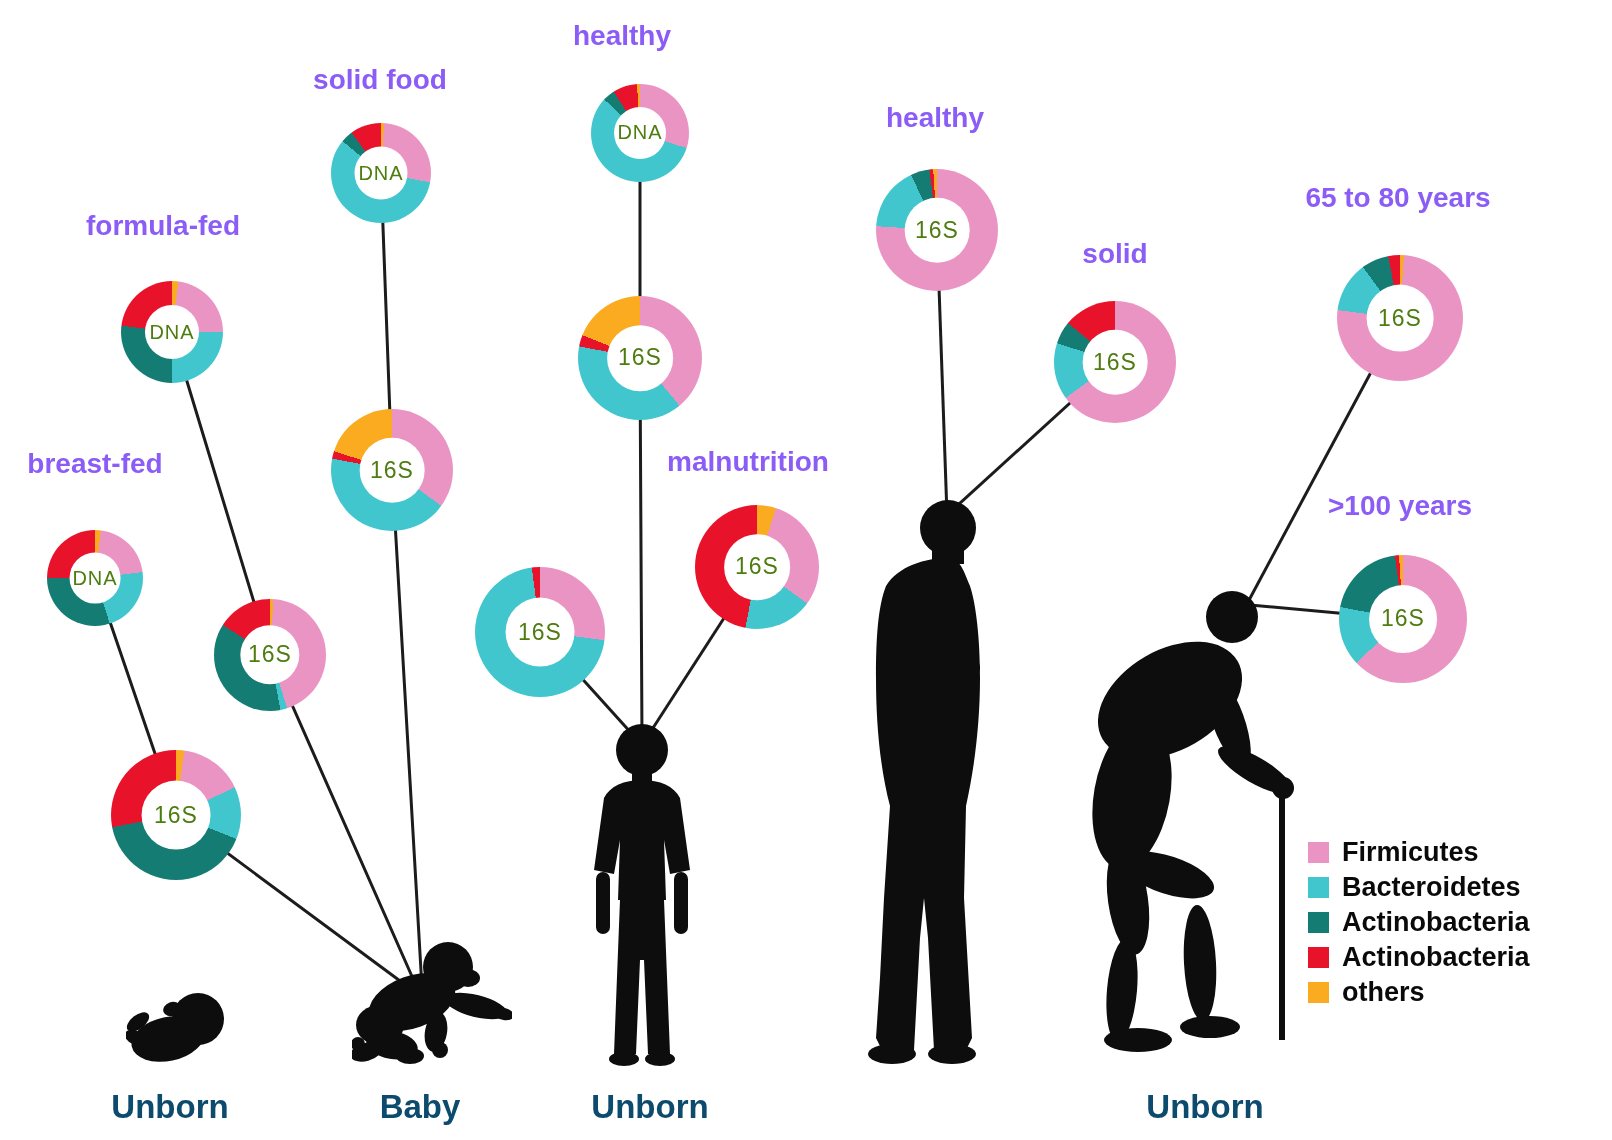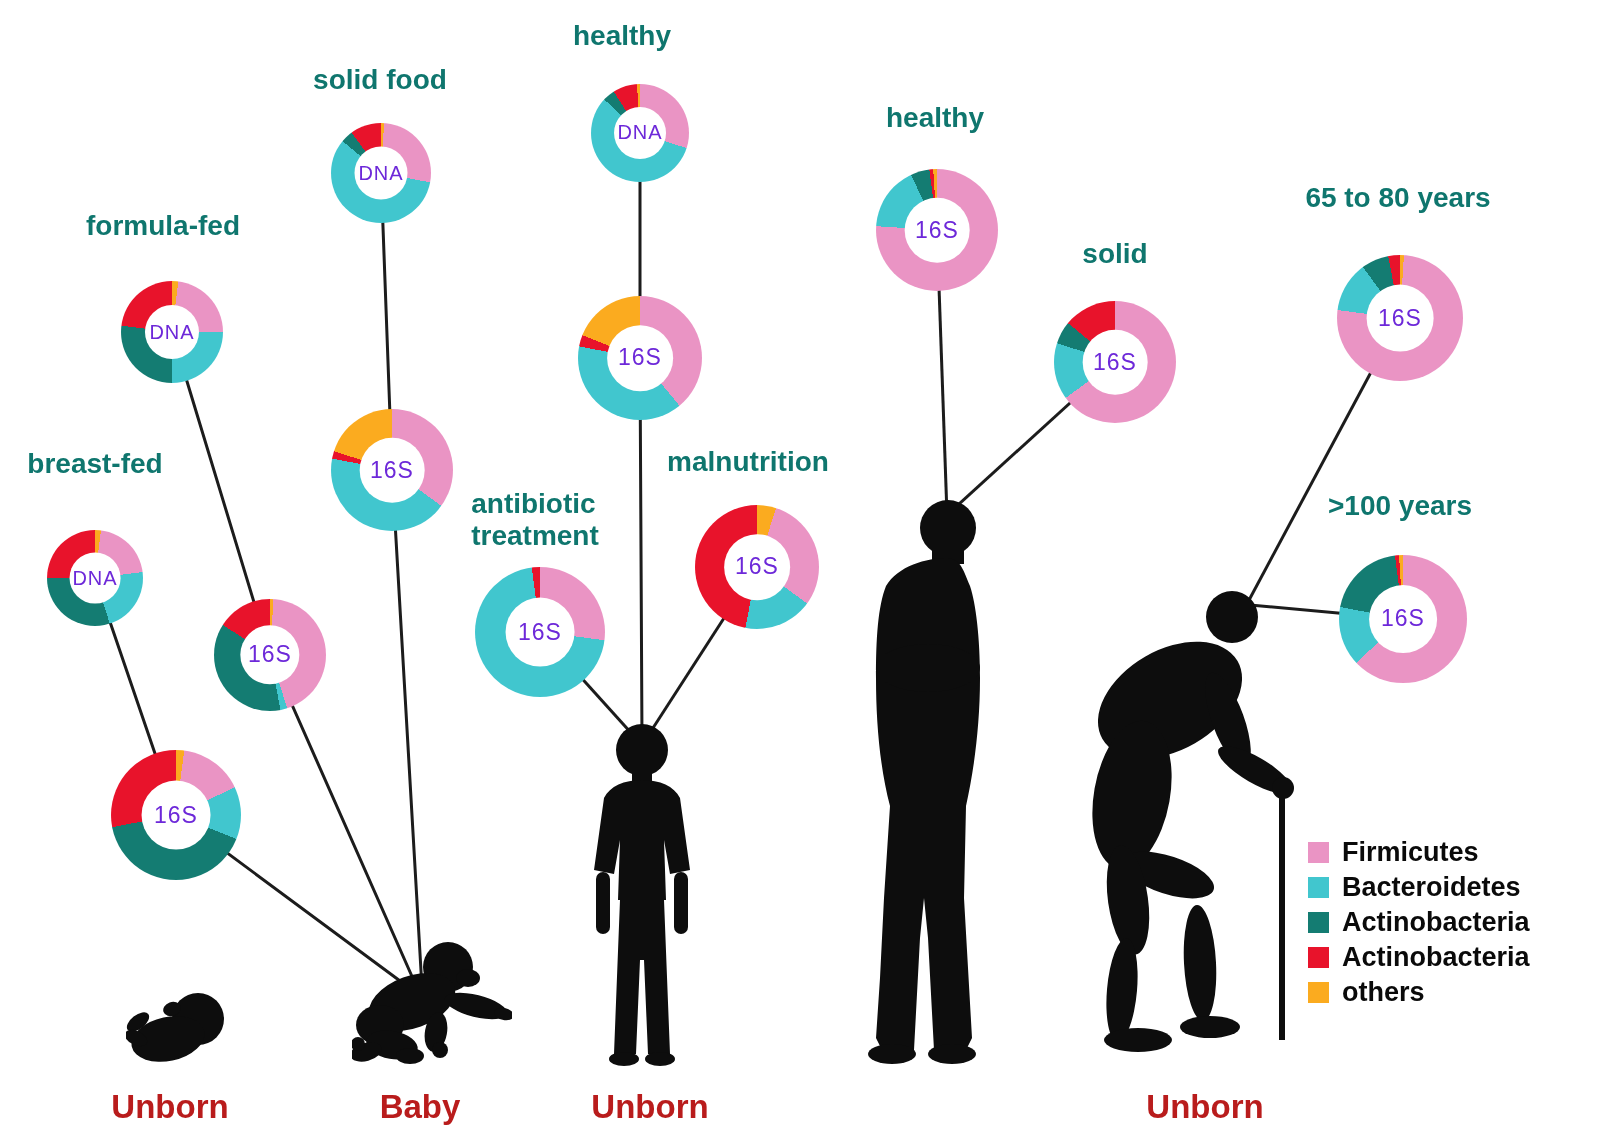--- a/index.html
+++ b/index.html
@@ -4,27 +4,27 @@
 <style>
   html,body{margin:0;padding:0;background:#ffffff;}
   .figure{position:relative;width:1612px;height:1140px;background:#ffffff;
           font-family:"Liberation Sans",sans-serif;overflow:hidden;}
   .lines{position:absolute;left:0;top:0;z-index:1;}
   .lines polyline{fill:none;stroke:#1c1c1c;stroke-width:3;}
   .donut{position:absolute;border-radius:50%;z-index:2;}
   .hole{position:absolute;left:50%;top:50%;transform:translate(-50%,-50%);
         width:53%;height:53%;background:#ffffff;border-radius:50%;
         display:flex;align-items:center;justify-content:center;}
-  .hole span{color:#6d28d9;font-size:23px;letter-spacing:1px;}
+  .hole span{color:#4d7c0f;font-size:23px;letter-spacing:1px;}
   .donut.sm .hole span{font-size:20px;}
   .chart-title{position:absolute;transform:translateX(-50%);font-weight:700;
-        font-size:28px;line-height:1.15;white-space:pre-line;
-        color:#0f766e;z-index:3;}
+        font-size:28px;line-height:1.15;text-align:center;white-space:pre-line;
+        color:#8b5cf6;z-index:3;}
   .stage-label{position:absolute;transform:translateX(-50%);font-weight:700;
-        font-size:33px;color:#b91c1c;z-index:3;}
+        font-size:33px;color:#0c4a6e;z-index:3;}
   .sil{position:absolute;z-index:2;}
   .sil *{fill:#0d0d0d;}
   .legend{position:absolute;left:1308px;top:841px;z-index:3;}
   .legend-item{display:flex;align-items:center;margin-bottom:13px;height:22px;}
   .swatch{width:21px;height:21px;margin-right:13px;flex:none;}
   .legend-label{font-weight:700;font-size:27px;color:#0a0a0a;line-height:1;}
 </style>
 </head>
 <body>
 
@@ -111,22 +111,20 @@
   <div class="donut" style="left: 1339px; top: 555px; width: 128px; height: 128px; background: conic-gradient(rgb(234, 148, 196) 0%, rgb(234, 148, 196) 63%, rgb(65, 198, 206) 63%, rgb(65, 198, 206) 78%, rgb(20, 124, 114) 78%, rgb(20, 124, 114) 98%, rgb(232, 19, 43) 98%, rgb(232, 19, 43) 99%, rgb(251, 171, 31) 99%, rgb(251, 171, 31) 100%);">
     <div class="hole">
         <span>16S</span>
       </div>
   </div>
 
   <div class="chart-title" style="left:95px;top:448px;">breast-fed</div>
   <div class="chart-title" style="left:163px;top:210px;">formula-fed</div>
   <div class="chart-title" style="left:380px;top:64px;">solid food</div>
   <div class="chart-title" style="left:622px;top:20px;">healthy</div>
-  <div class="chart-title" style="left:535px;top:488px;">antibiotic
-treatment</div>
   <div class="chart-title" style="left:748px;top:446px;">malnutrition</div>
   <div class="chart-title" style="left:935px;top:102px;">healthy</div>
   <div class="chart-title" style="left:1115px;top:238px;">solid</div>
   <div class="chart-title" style="left:1398px;top:182px;">65 to 80 years</div>
   <div class="chart-title" style="left:1400px;top:490px;">&gt;100 years</div>
 
   <svg class="sil" style="left:126px;top:992px;" width="104" height="72" viewBox="0 0 104 72">
     <circle cx="72" cy="27" r="26"></circle>
     <ellipse cx="42" cy="47" rx="37" ry="22" transform="rotate(-12 42 47)"></ellipse>
     <ellipse cx="12" cy="30" rx="13" ry="7" transform="rotate(-38 12 30)"></ellipse>

